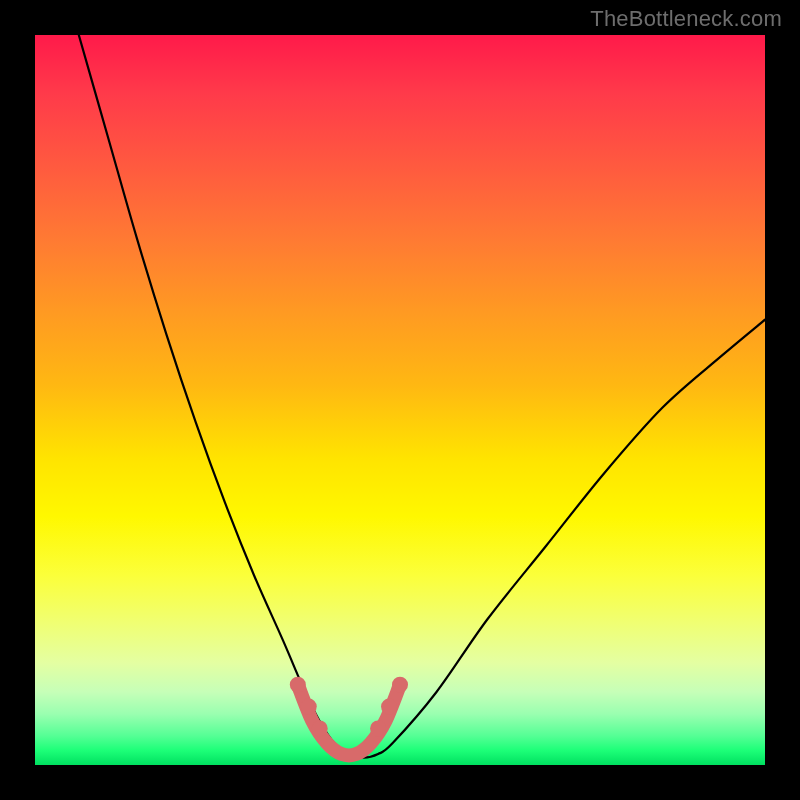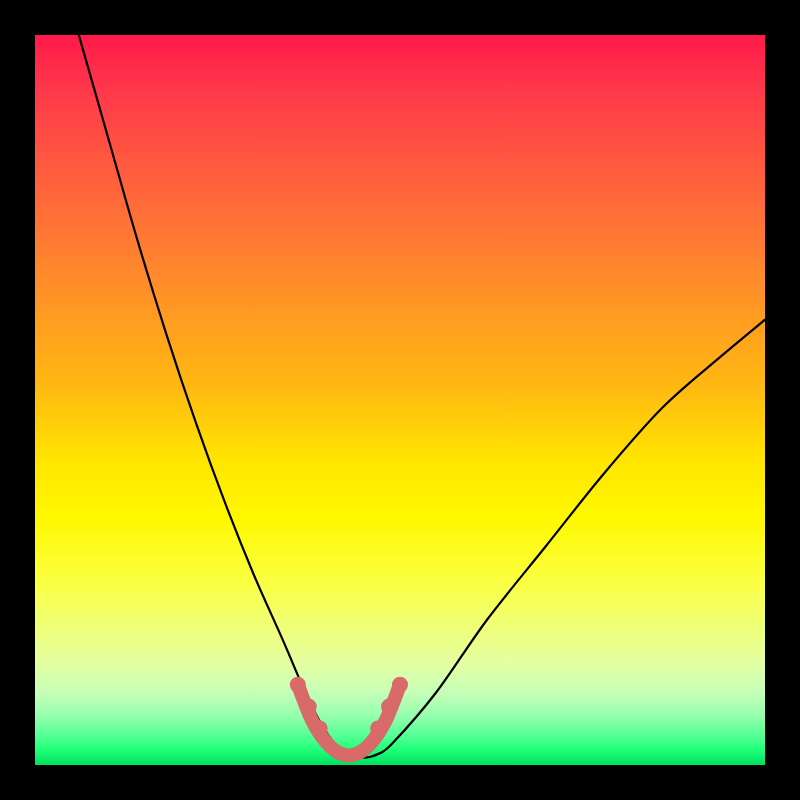--- a/index.html
+++ b/index.html
@@ -61,20 +61,21 @@
     font-size: 22px;
     font-weight: 500;
     letter-spacing: 0.2px;
   }
 </style>
 </head>
 <body>
 
 <div class="frame">
 
+  <div class="watermark">TheBottleneck.com</div>
 
   <div class="plot-area">
     <svg class="plot-svg" viewBox="0 0 730 730" preserveAspectRatio="none">
       <path id="curve-path" fill="none" stroke="#000000" stroke-width="2.2" stroke-linecap="round" stroke-linejoin="round" d="M 43.8 0 C 48.666666666666664 17.033333333333342, 63.266666666666666 68.13333333333338, 73 102.20000000000005 C 82.73333333333333 136.2666666666667, 92.46666666666667 171.54999999999998, 102.2 204.39999999999998 C 111.93333333333334 237.24999999999997, 121.66666666666667 268.8833333333333, 131.4 299.3 C 141.13333333333333 329.7166666666667, 150.86666666666667 358.9166666666667, 160.6 386.90000000000003 C 170.33333333333331 414.8833333333334, 180.06666666666666 441.65, 189.8 467.2 C 199.53333333333336 492.75, 209.26666666666665 517.0833333333334, 219 540.2 C 228.73333333333335 563.3166666666667, 239.68333333333334 586.4333333333333, 248.20000000000002 605.9 C 256.7166666666667 625.3666666666667, 264.0166666666667 643.6166666666667, 270.1 657 C 276.18333333333334 670.3833333333333, 279.8333333333333 677.6833333333334, 284.7 686.2 C 289.56666666666666 694.7166666666667, 294.4333333333333 702.625, 299.29999999999995 708.1 C 304.16666666666663 713.575, 309.0333333333333 716.6166666666666, 313.9 719.05 C 318.76666666666665 721.4833333333333, 323.6333333333333 722.7, 328.5 722.7 C 333.3666666666667 722.7, 338.2333333333333 721.4833333333333, 343.09999999999997 719.05 C 347.96666666666664 716.6166666666666, 347.96666666666664 718.4416666666667, 357.7 708.1 C 367.43333333333334 697.7583333333333, 385.6833333333334 677.6833333333334, 401.50000000000006 657 C 417.3166666666667 636.3166666666666, 434.35 608.3333333333334, 452.6 584 C 470.85 559.6666666666666, 491.5333333333333 535.3333333333334, 510.99999999999994 511 C 530.4666666666666 486.6666666666667, 549.9333333333333 461.1166666666667, 569.4 438 C 588.8666666666667 414.8833333333333, 608.3333333333333 391.76666666666665, 627.8 372.3 C 647.2666666666667 352.83333333333337, 669.1666666666666 335.8, 686.1999999999999 321.2 C 703.2333333333332 306.59999999999997, 722.7 290.7833333333333, 730 284.7"></path>
       <path id="highlight-path" fill="none" stroke="#d86a6a" stroke-width="14" stroke-linecap="round" stroke-linejoin="round" d="M 262.8 649.7 C 265.23333333333335 655.7833333333334, 272.5333333333333 676.4666666666667, 277.4 686.2 C 282.26666666666665 695.9333333333334, 287.1333333333333 702.625, 292 708.1 C 296.8666666666667 713.575, 301.7333333333333 717.2249999999999, 306.59999999999997 719.05 C 311.46666666666664 720.875, 316.3333333333333 720.875, 321.2 719.05 C 326.06666666666666 717.2249999999999, 330.93333333333334 713.575, 335.8 708.1 C 340.6666666666667 702.625, 345.5333333333333 695.9333333333334, 350.4 686.2 C 355.26666666666665 676.4666666666667, 362.56666666666666 655.7833333333334, 365 649.7"></path>
       <g id="highlight-dots">
           <circle cx="262.8" cy="649.7" r="8" fill="#d86a6a"></circle>
           <circle cx="273.75" cy="671.6" r="8" fill="#d86a6a"></circle>
           <circle cx="284.7" cy="693.5" r="8" fill="#d86a6a"></circle>
           <circle cx="343.09999999999997" cy="693.5" r="8" fill="#d86a6a"></circle>

